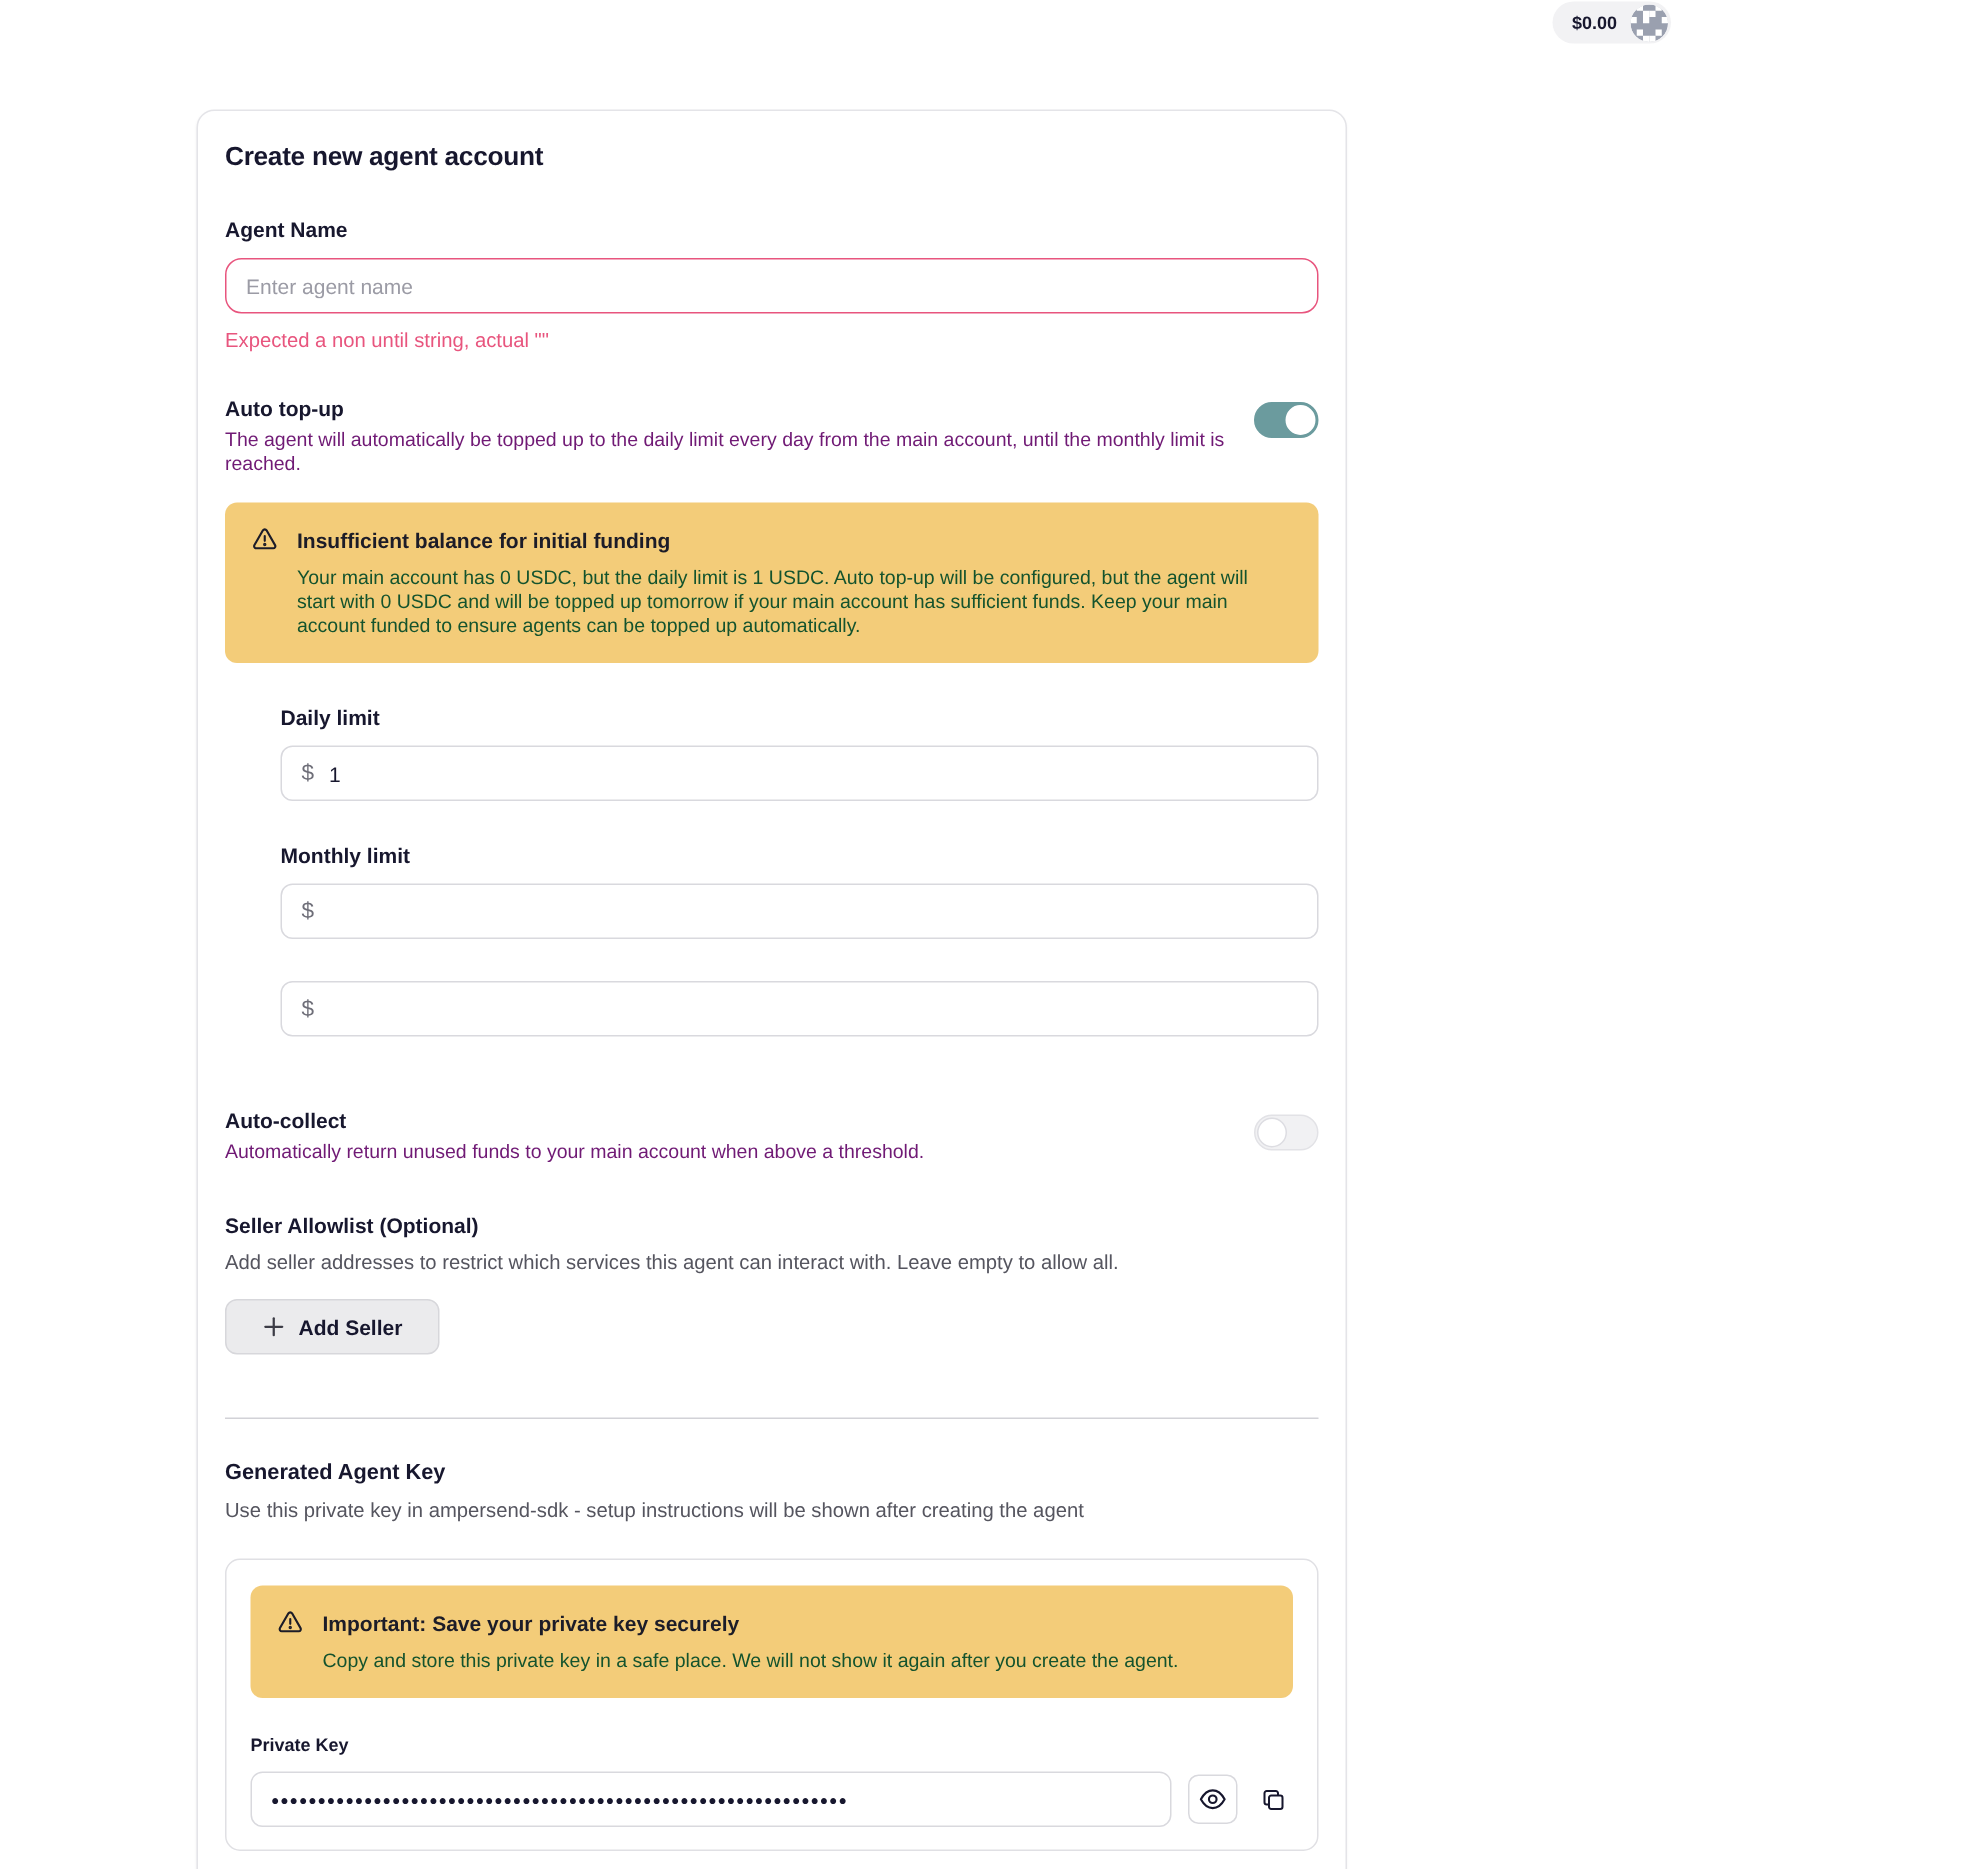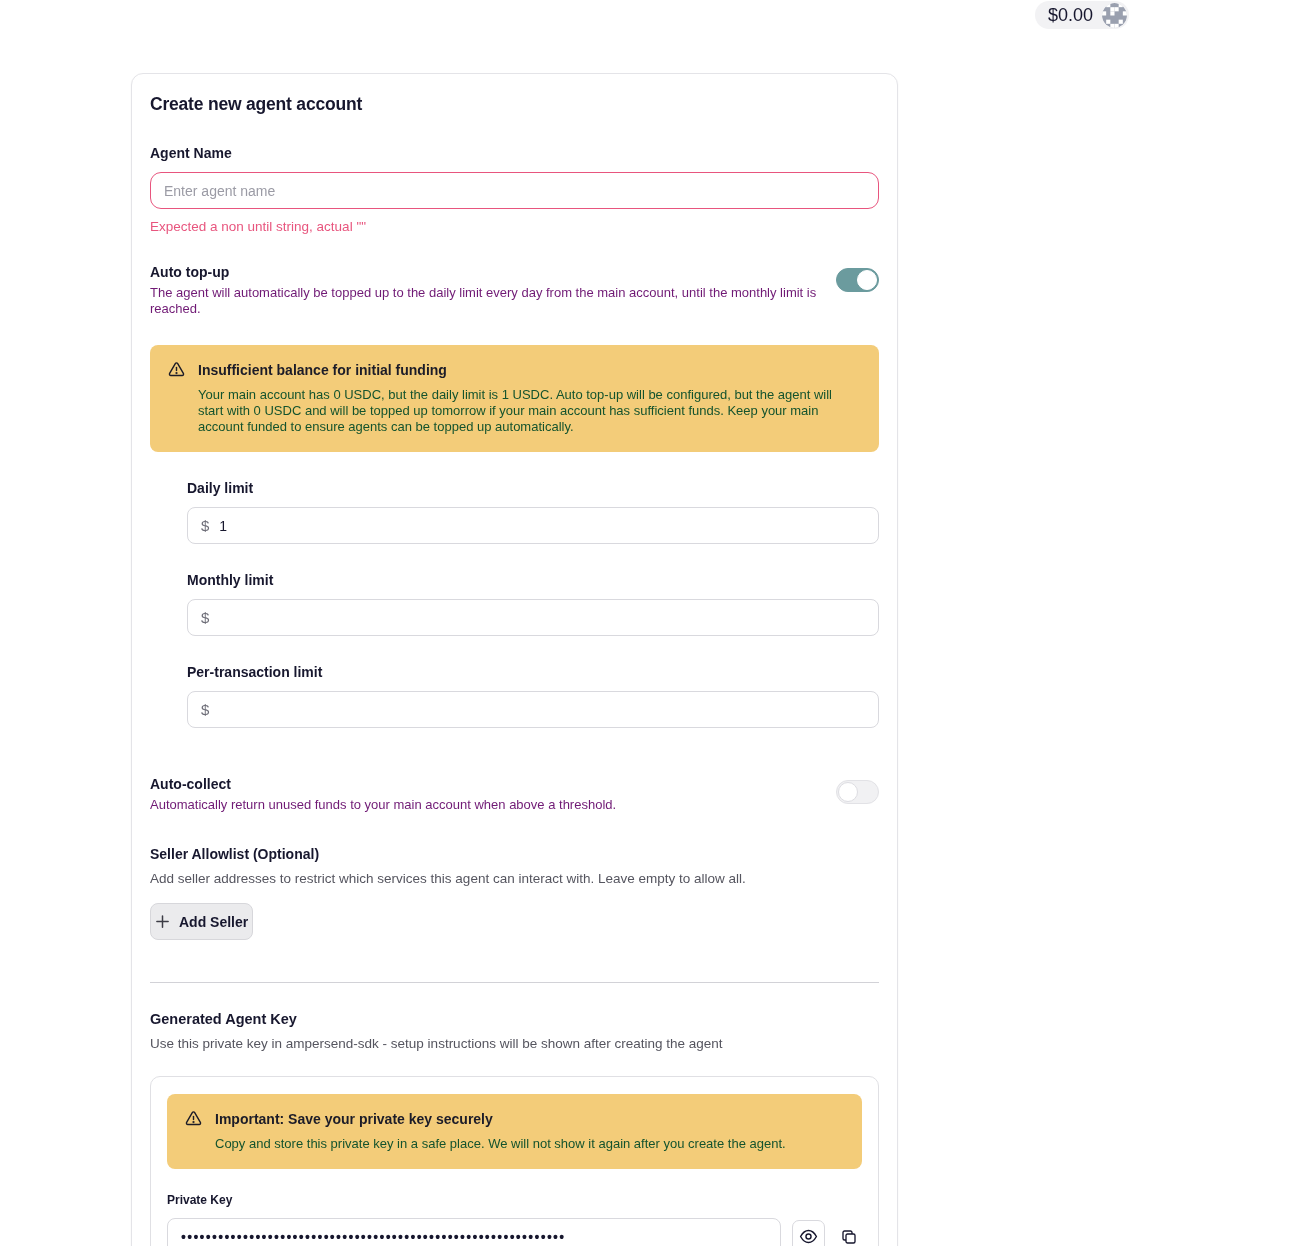--- a/index.html
+++ b/index.html
@@ -7,21 +7,21 @@
   body {
     width: 1310px; height: 1246px; position: relative; overflow: hidden;
     font-family: "Liberation Sans", sans-serif; color: #17172e;
   }
 
   
   .balance-pill {
     position: absolute; top: 1px; left: 1035px; height: 28px;
     background: #f2f2f4; border-radius: 15px;
     display: flex; align-items: center; gap: 9px; padding: 0 2px 0 13px;
-    font-size: 18px; font-weight: 400; color: #17172e;
+    font-size: 12px; font-weight: 700; color: #17172e;
   }
   .avatar { width: 25px; height: 25px; border-radius: 50%; overflow: hidden; display: block; }
 
   
   .card {
     position: absolute; left: 131px; top: 73px; width: 767px; height: 1330px;
     background: #fff; border: 1px solid #e4e4e8; border-radius: 12px;
     box-shadow: 0 1px 2px rgba(20,20,40,0.05);
     padding: 20px 18px;
   }
@@ -52,21 +52,21 @@
     margin-top: 4px;
   }
   .toggle .knob {
     position: absolute; top: 1px; left: 1px; width: 20px; height: 20px;
     border-radius: 50%; background: #fff; border: 1px solid #dddde2;
   }
   .toggle.on { background: #6b9b9e; border-color: #6b9b9e; }
   .toggle.on .knob { left: auto; right: 1px; border-color: #fff; }
 
   .banner {
-    margin-top: 28px; background: #f3cc79; border-radius: 8px;
+    margin-top: 18px; background: #f3cc79; border-radius: 8px;
     padding: 16px 18px 17px 18px;
   }
   .banner-head { display: flex; align-items: center; gap: 13px; }
   .banner-title { font-size: 14px; font-weight: 700; color: #1c1c28; }
   .banner-body {
     margin-left: 30px; margin-top: 9px; font-size: 13px; line-height: 16px;
     color: #14532d; max-width: 652px;
   }
   .warn-icon { flex: 0 0 auto; display: block; }
 
@@ -79,21 +79,21 @@
   .money-input .prefix { color: #6e6e78; font-size: 15px; }
   .money-input input {
     flex: 1; border: none; outline: none; font-size: 14px; color: #17172e;
     font-family: "Liberation Sans", sans-serif; background: transparent;
   }
 
   .allowlist-desc { margin-top: 9px; font-size: 13.5px; color: #55555f; }
 
   .add-seller-btn {
     margin-top: 17px; display: inline-flex; align-items: center; gap: 9px;
-    height: 37px; padding: 0 4px; background: #ebebed; border: 1px solid #d7d7db;
+    height: 37px; padding: 0 24px; background: #ebebed; border: 1px solid #d7d7db;
     border-radius: 8px; font-size: 14px; font-weight: 700; color: #17172e;
     cursor: pointer; font-family: "Liberation Sans", sans-serif;
   }
 
   .divider { border: none; border-top: 1px solid #d2d2d7; margin-top: 42px; }
 
   .genkey-desc { margin-top: 9px; font-size: 13.5px; color: #55555f; }
 
   .genkey-box {
     margin-top: 25px; border: 1px solid #e0e0e4; border-radius: 10px;
@@ -182,21 +182,20 @@
 
   <div class="money-field">
     <div class="field-label">Monthly limit</div>
     <div class="money-input">
       <span class="prefix">$</span>
       <input type="text" value="" style="">
     </div>
   </div>
 
   <div class="money-field">
-    <div class="field-label">Per-transaction limit</div>
     <div class="money-input">
       <span class="prefix">$</span>
       <input type="text" value="" style="">
     </div>
   </div>
 
   <div class="section toggle-row" style="margin-top:48px">
     <div class="toggle-text">
       <div class="field-label">Auto-collect</div>
       <div class="desc">Automatically return unused funds to your main account when above a threshold.</div>

